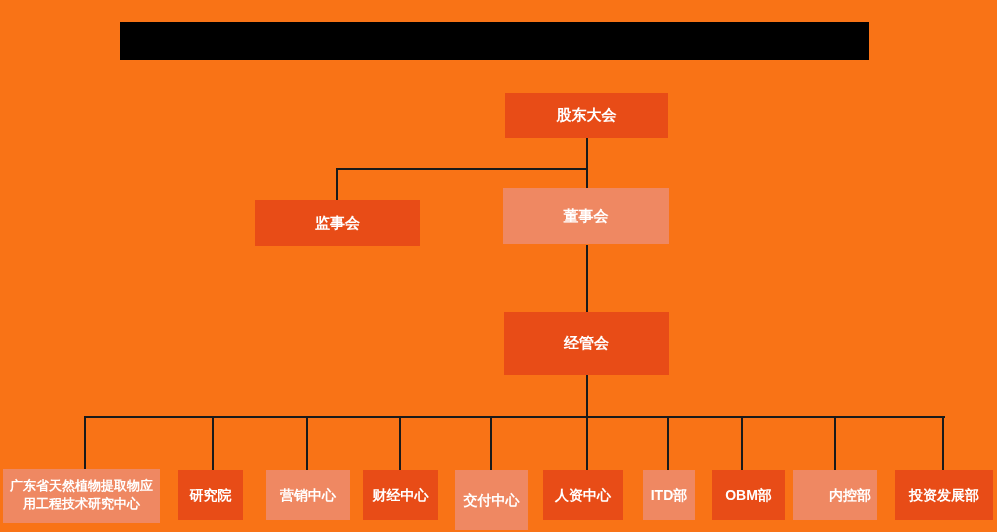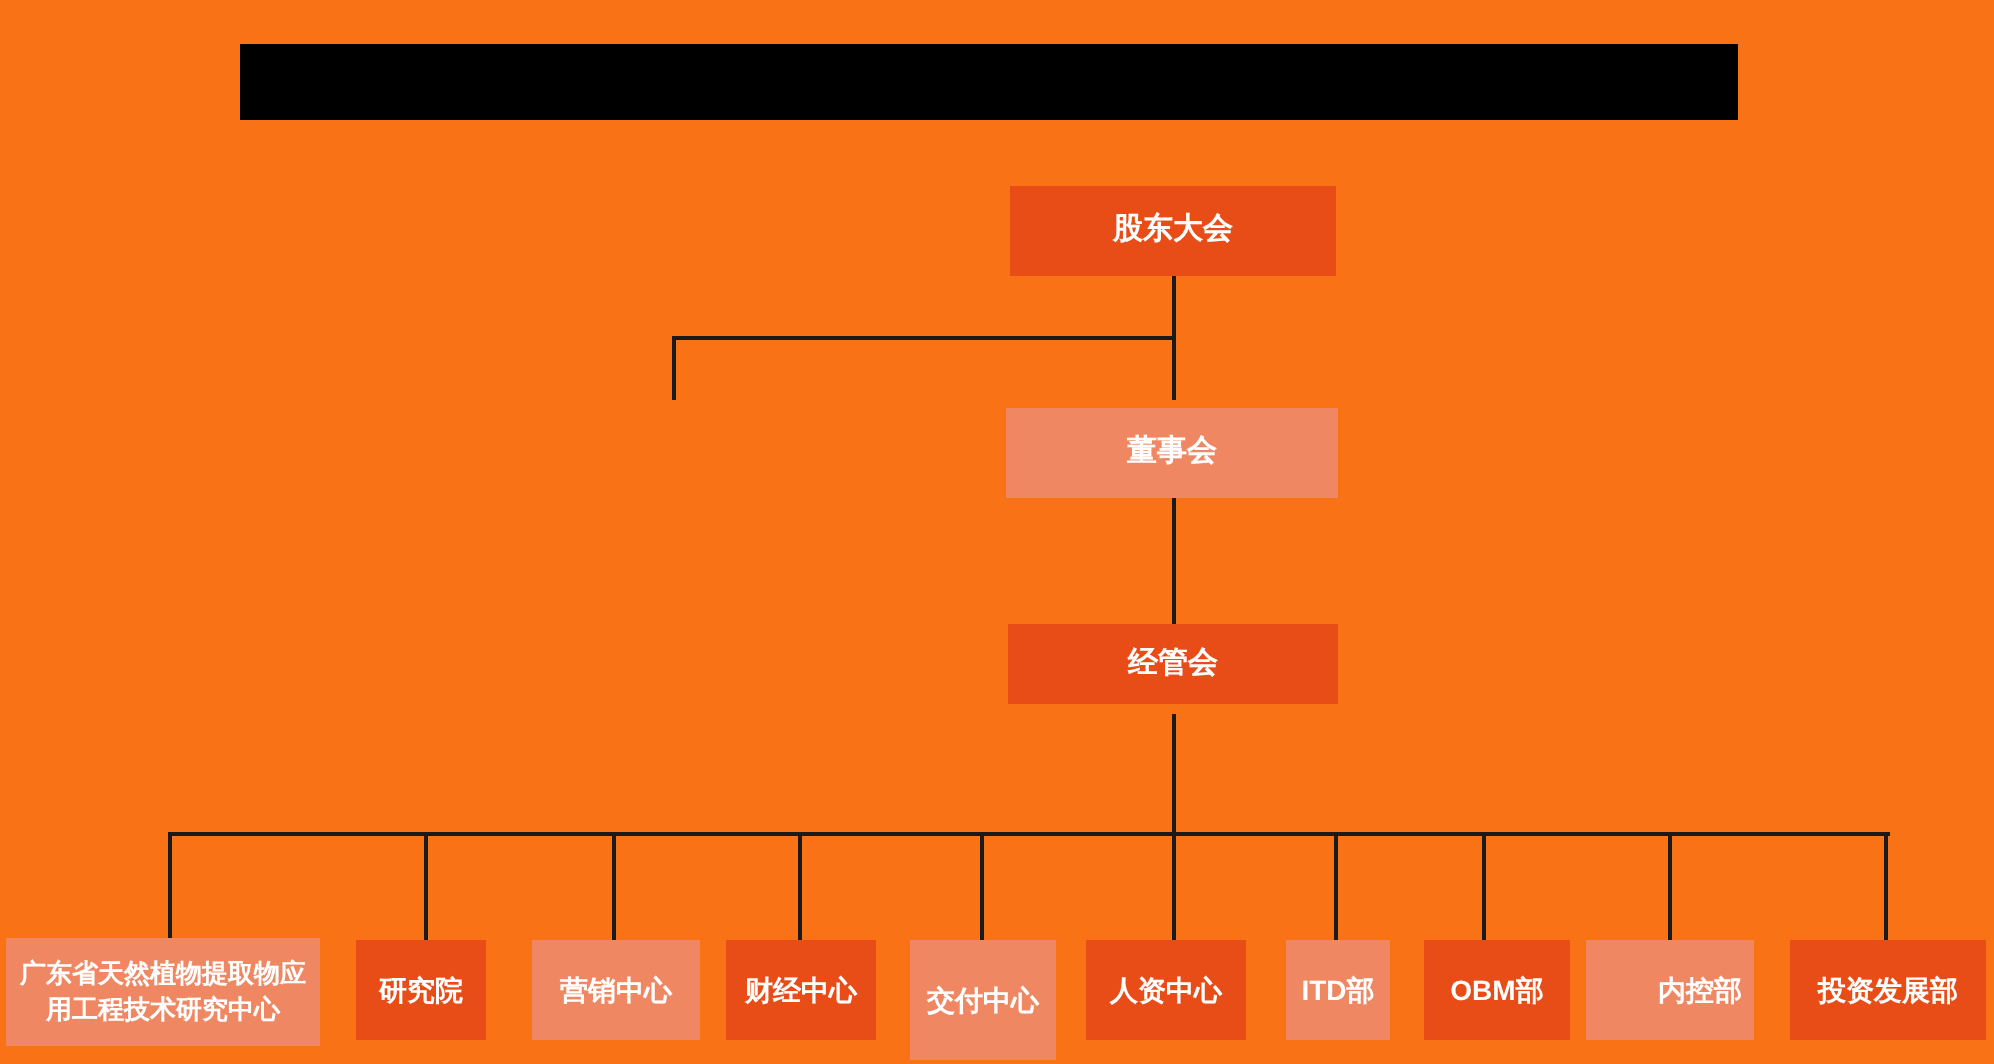--- a/index.html
+++ b/index.html
@@ -24,23 +24,23 @@
   .node.dark{background:#e84c17;}
   .node.light{background:#ef8862;}
   .node .lbl{white-space:pre-line;line-height:1.35;}
   .lvl1{font-size:15px;}
   .lvl4{font-size:14px;}
   .lvl4-long{font-size:13px;}
   .line{position:absolute;background:#1a1a1a;}
   
   #n-shareholders{left:505px;top:93px;width:163px;height:45px;}
   #n-supervisory{left:255px;top:200px;width:165px;height:46px;}
-  #n-board{left:503px;top:204px;width:166px;height:45px;}
-  #n-management{left:504px;top:312px;width:165px;height:40px;}
-  #n-gdcenter{left:3px;top:469px;width:157px;height:54px;}
+  #n-board{left:503px;top:188px;width:166px;height:56px;}
+  #n-management{left:504px;top:312px;width:165px;height:63px;}
+  #n-gdcenter{left:3px;top:469px;width:157px;height:54px;font-family:Liberation Mono, monospace;}
   #n-research{left:178px;top:470px;width:65px;height:50px;}
   #n-marketing{left:266px;top:470px;width:84px;height:50px;}
   #n-finance{left:363px;top:470px;width:75px;height:50px;}
   #n-delivery{left:455px;top:470px;width:73px;height:60px;}
   #n-hr{left:543px;top:470px;width:80px;height:50px;}
   #n-itd{left:643px;top:470px;width:52px;height:50px;}
   #n-obm{left:712px;top:470px;width:73px;height:50px;}
   #n-control{left:793px;top:470px;width:84px;height:50px;padding-left:30px;}
   #n-invest{left:895px;top:470px;width:98px;height:50px;}
 </style>
@@ -64,20 +64,23 @@
   <div class="line" style="left:490px;top:417px;width:2px;height:53px;"></div>
   <div class="line" style="left:667px;top:417px;width:2px;height:53px;"></div>
   <div class="line" style="left:741px;top:417px;width:2px;height:53px;"></div>
   <div class="line" style="left:834px;top:417px;width:2px;height:53px;"></div>
   <div class="line" style="left:942px;top:417px;width:2px;height:53px;"></div>
 
   <div id="n-shareholders" class="node dark lvl1">
     <span class="lbl">股东大会</span>
   </div>
 
+  <div id="n-supervisory" class="node dark lvl1">
+    <span class="lbl">监事会</span>
+  </div>
   <div id="n-board" class="node light lvl1">
     <span class="lbl">董事会</span>
   </div>
 
   <div id="n-management" class="node dark lvl1">
     <span class="lbl">经管会</span>
   </div>
 
   <div id="n-gdcenter" class="node light lvl4-long">
     <span class="lbl">广东省天然植物提取物应

